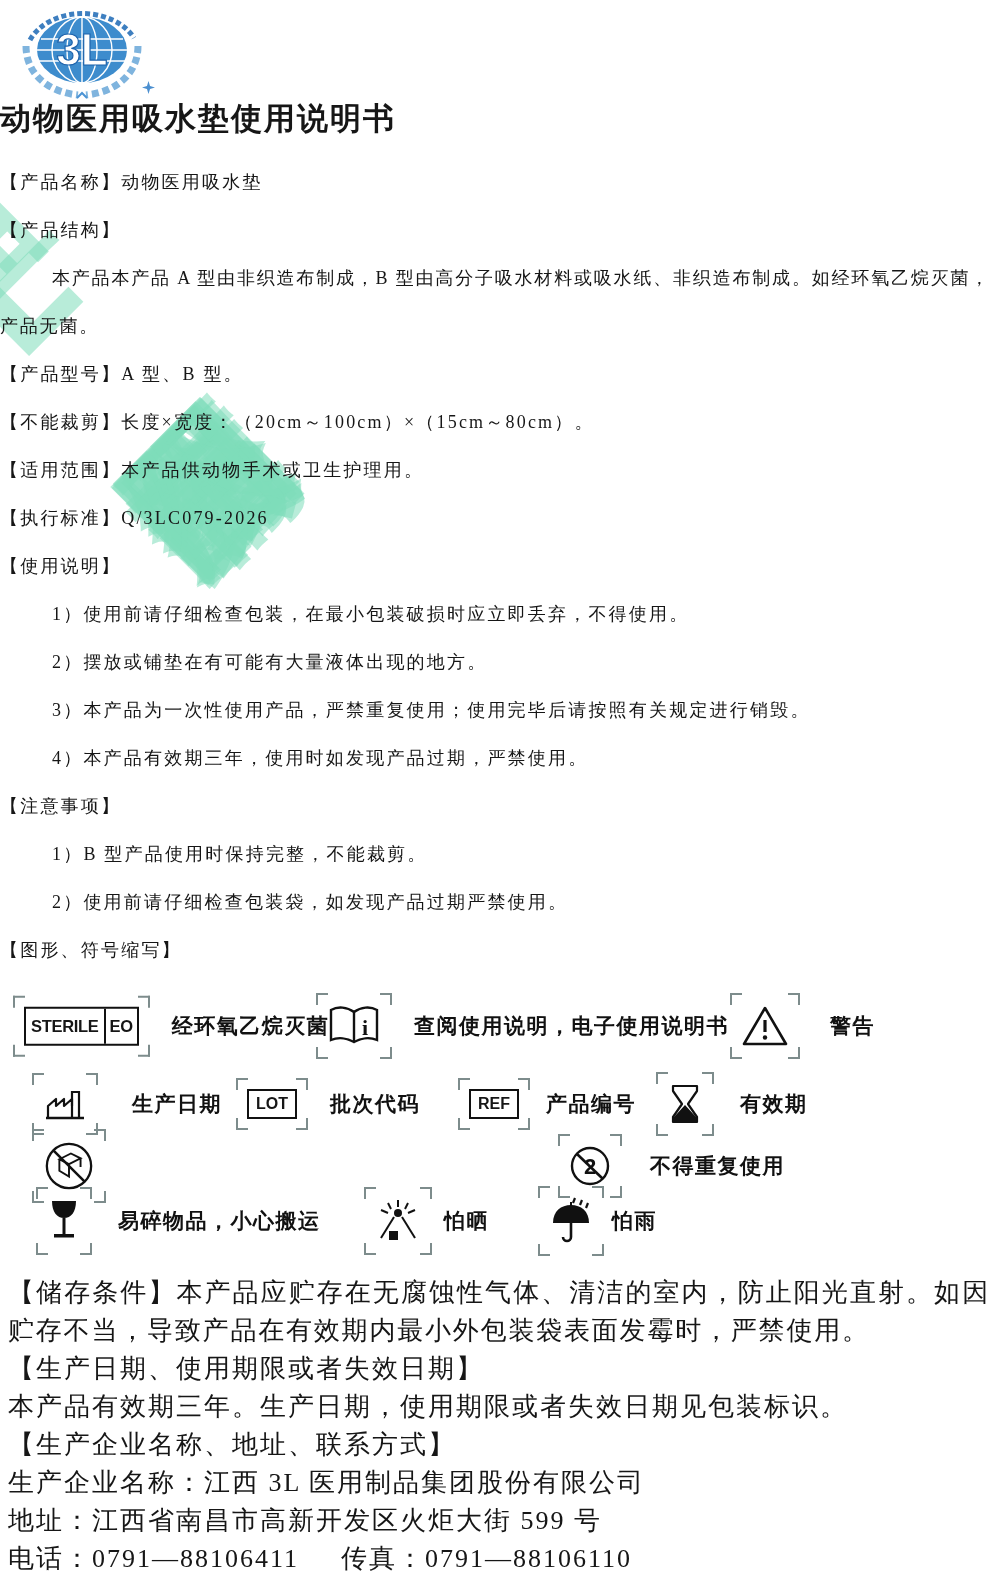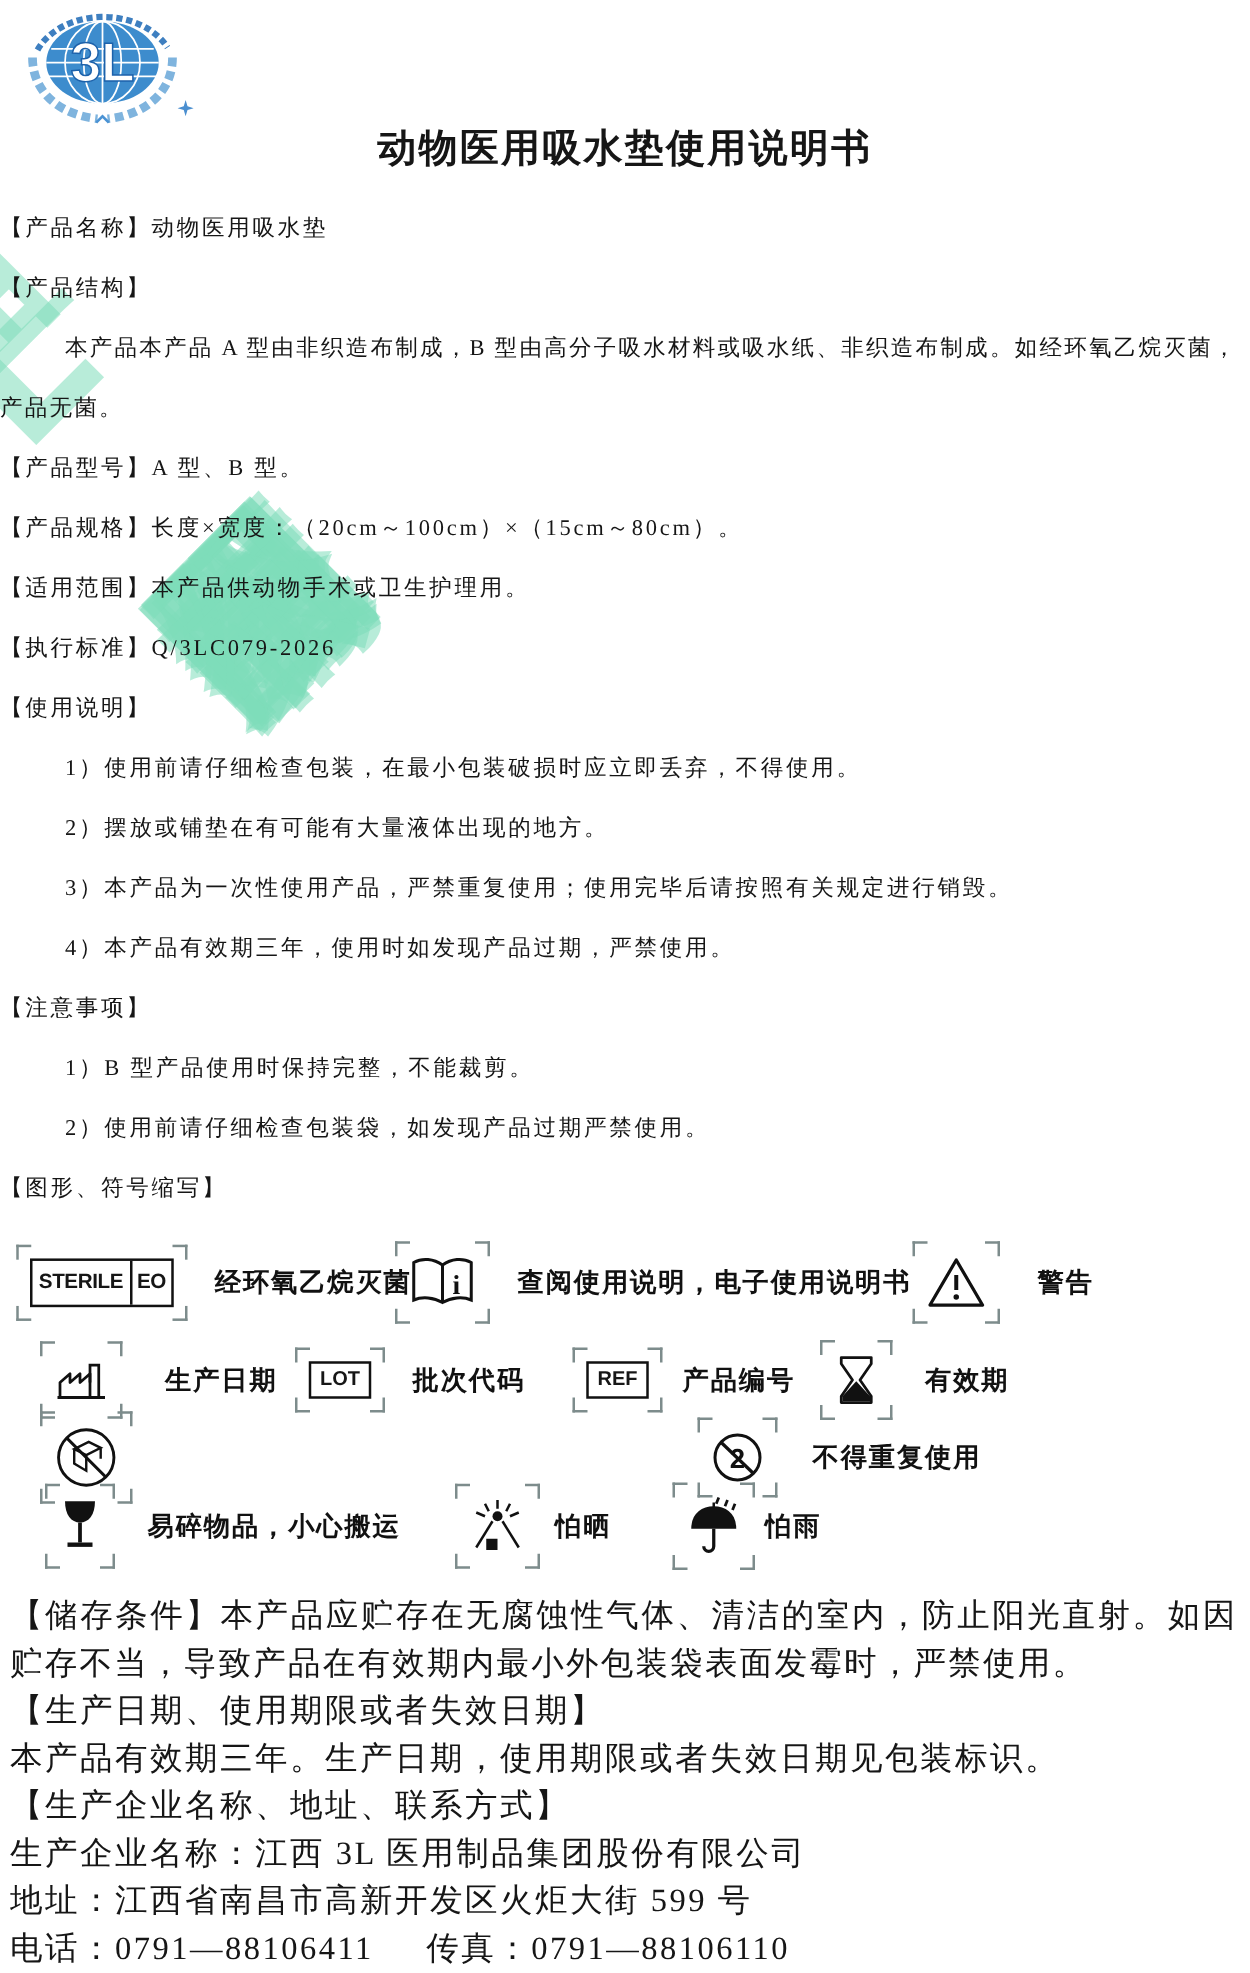--- a/index.html
+++ b/index.html
@@ -13,21 +13,21 @@
     font-family:"DejaVu Sans",sans-serif;font-weight:bold;font-size:148px;line-height:1;
     color:rgba(125,221,186,.55);user-select:none;white-space:nowrap;
     transform:rotate(-45deg);transform-origin:top left;
   }
   .content{position:relative;z-index:1}
   
   .logo{position:absolute;left:14px;top:2px}
   .sparkle{position:absolute;left:142px;top:80px}
   
   .title{
-    margin:0;padding-top:98px;text-align:center;
+    margin:0;padding-top:98px;text-align:left;
     font-family:"Liberation Sans","DejaVu Sans",sans-serif;
     font-weight:bold;font-size:31px;letter-spacing:2px;
   }
   
   .doc{margin-top:18px;padding:0 10px 0 0;font-size:18px;letter-spacing:2.2px;line-height:48px}
   .doc p{margin:0}
   .para{letter-spacing:1.8px;text-align:justify}
   .indent{text-indent:52px}
   .num{padding-left:52px}
   
@@ -100,21 +100,21 @@
       </svg>
   </div>
 
   <h1 class="title">动物医用吸水垫使用说明书</h1>
 
   <div class="doc">
     <p class="line"><span>【产品名称】</span><span>动物医用吸水垫</span></p>
     <p class="line">【产品结构】</p>
     <p class="para indent">本产品本产品 A 型由非织造布制成，B 型由高分子吸水材料或吸水纸、非织造布制成。如经环氧乙烷灭菌，产品无菌。</p>
     <p class="line"><span>【产品型号】</span><span>A 型、B 型。</span></p>
-    <p class="line"><span>【产品规格】</span><span>长度×宽度：（20cm～100cm）×（15cm～80cm）。</span></p>
+    <p class="line"><span>【不能裁剪】</span><span>长度×宽度：（20cm～100cm）×（15cm～80cm）。</span></p>
     <p class="line"><span>【适用范围】</span><span>本产品供动物手术或卫生护理用。</span></p>
     <p class="line"><span>【执行标准】</span><span>Q/3LC079-2026</span></p>
     <p class="line">【使用说明】</p>
     <p class="line num">1）使用前请仔细检查包装，在最小包装破损时应立即丢弃，不得使用。</p>
     <p class="line num">2）摆放或铺垫在有可能有大量液体出现的地方。</p>
     <p class="line num">3）本产品为一次性使用产品，严禁重复使用；使用完毕后请按照有关规定进行销毁。</p>
     <p class="line num">4）本产品有效期三年，使用时如发现产品过期，严禁使用。</p>
     <p class="line">【注意事项】</p>
     <p class="line num">1）B 型产品使用时保持完整，不能裁剪。</p>
     <p class="line num">2）使用前请仔细检查包装袋，如发现产品过期严禁使用。</p>

